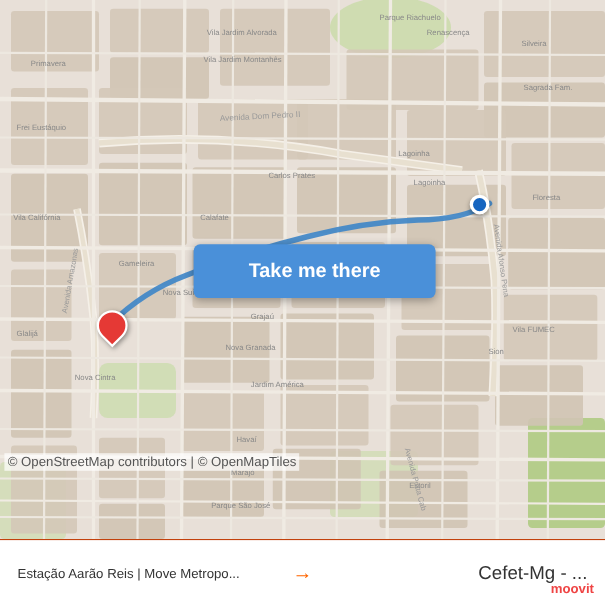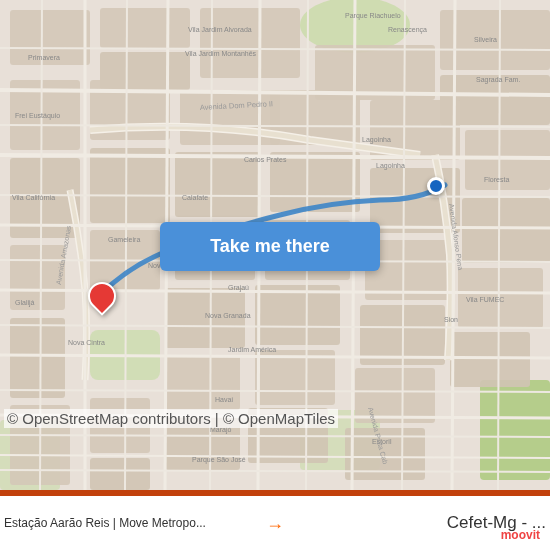--- a/index.html
+++ b/index.html
@@ -20,21 +20,21 @@
     .map-svg {
       position: absolute;
       top: 0; left: 0;
       width: 100%; height: 100%;
     }
 
     
     .take-me-there-btn {
       position: absolute;
       top: 222px;
-      left: 160px;
+      left: 176px;
       width: 220px;
       height: 49px;
       background: #4a90d9;
       color: white;
       border: none;
       border-radius: 6px;
       font-size: 18px;
       font-weight: bold;
       cursor: pointer;
       display: flex;
@@ -45,22 +45,22 @@
     }
 
     
     .bottom-bar {
       position: absolute;
       bottom: 0; left: 0; right: 0;
       height: 60px;
       background: white;
       display: flex;
       align-items: center;
-      padding: 0 4px;
-      border-top: 6px solid #c2410c;
+      padding: 0 16px;
+      border-top: 1px solid #c2410c;
       z-index: 200;
     }
 
     .route-from {
       flex: 1;
       font-size: 12px;
       color: #333;
       white-space: nowrap;
       overflow: hidden;
       text-overflow: ellipsis;
@@ -81,21 +81,21 @@
       overflow: hidden;
       text-overflow: ellipsis;
       text-align: right;
     }
 
     
     .attribution {
       position: absolute;
       bottom: 62px;
       left: 4px;
-      font-size: 15px;
+      font-size: 12px;
       color: #555;
       z-index: 150;
       background: rgba(255,255,255,0.7);
       padding: 1px 3px;
     }
 
     
     .moovit-logo {
       position: absolute;
       bottom: 8px;

